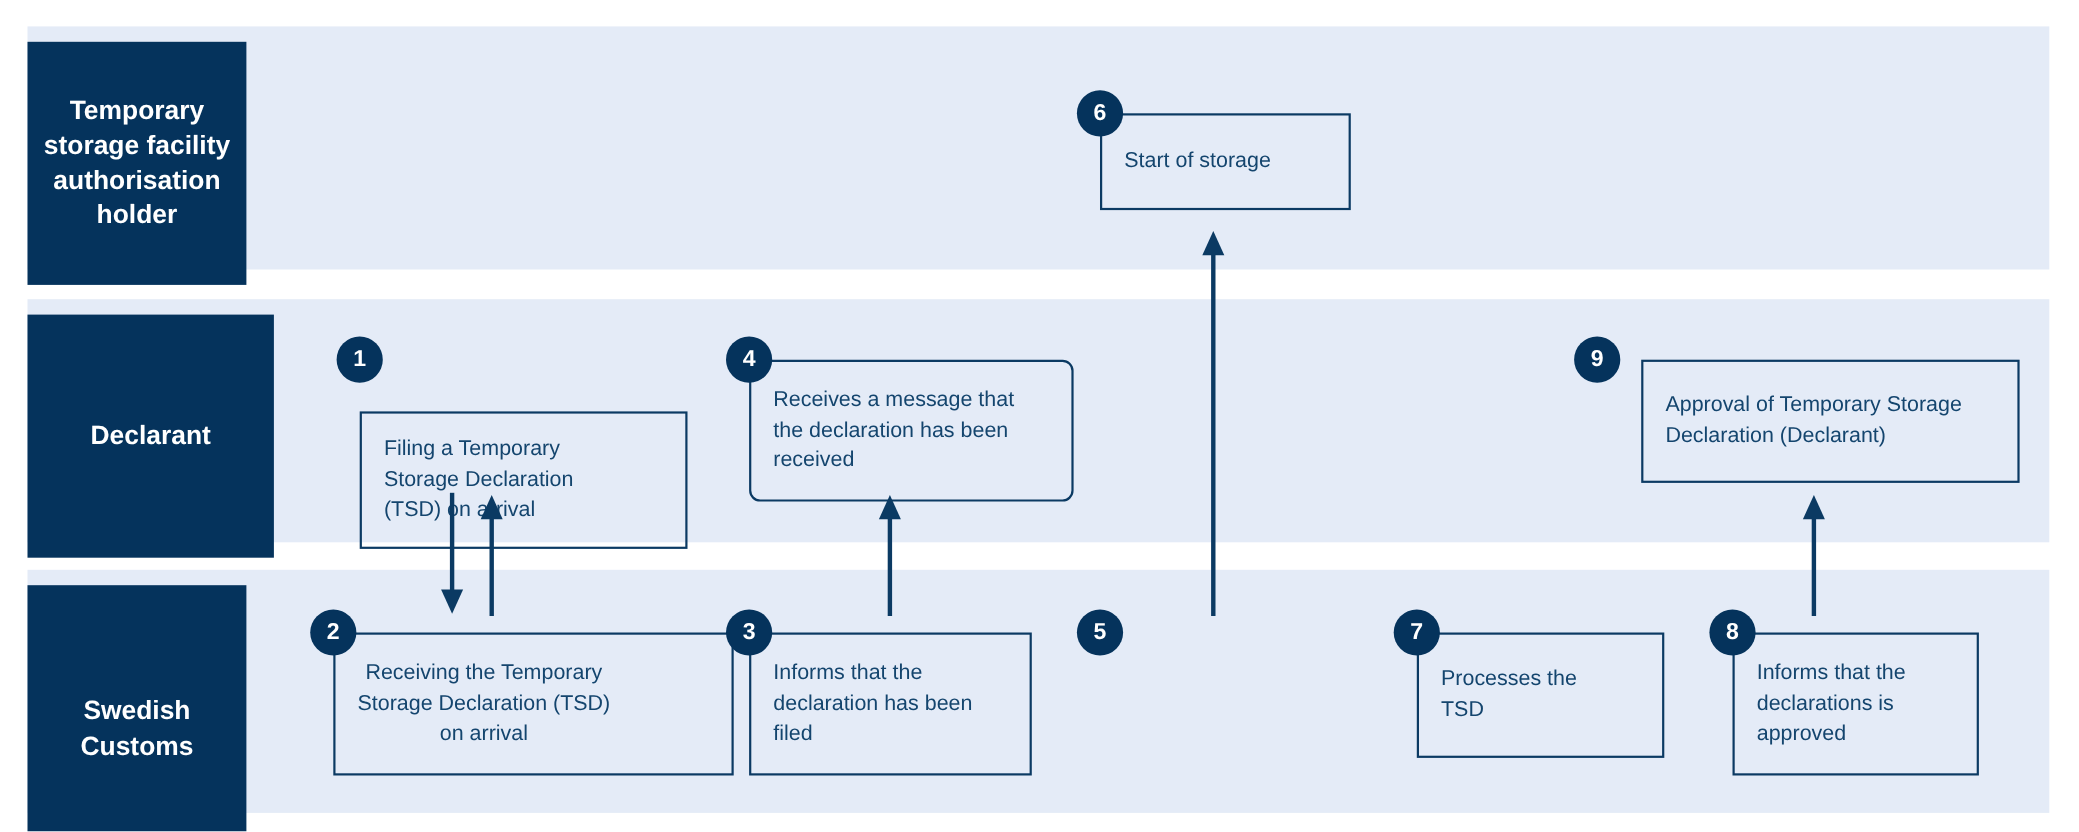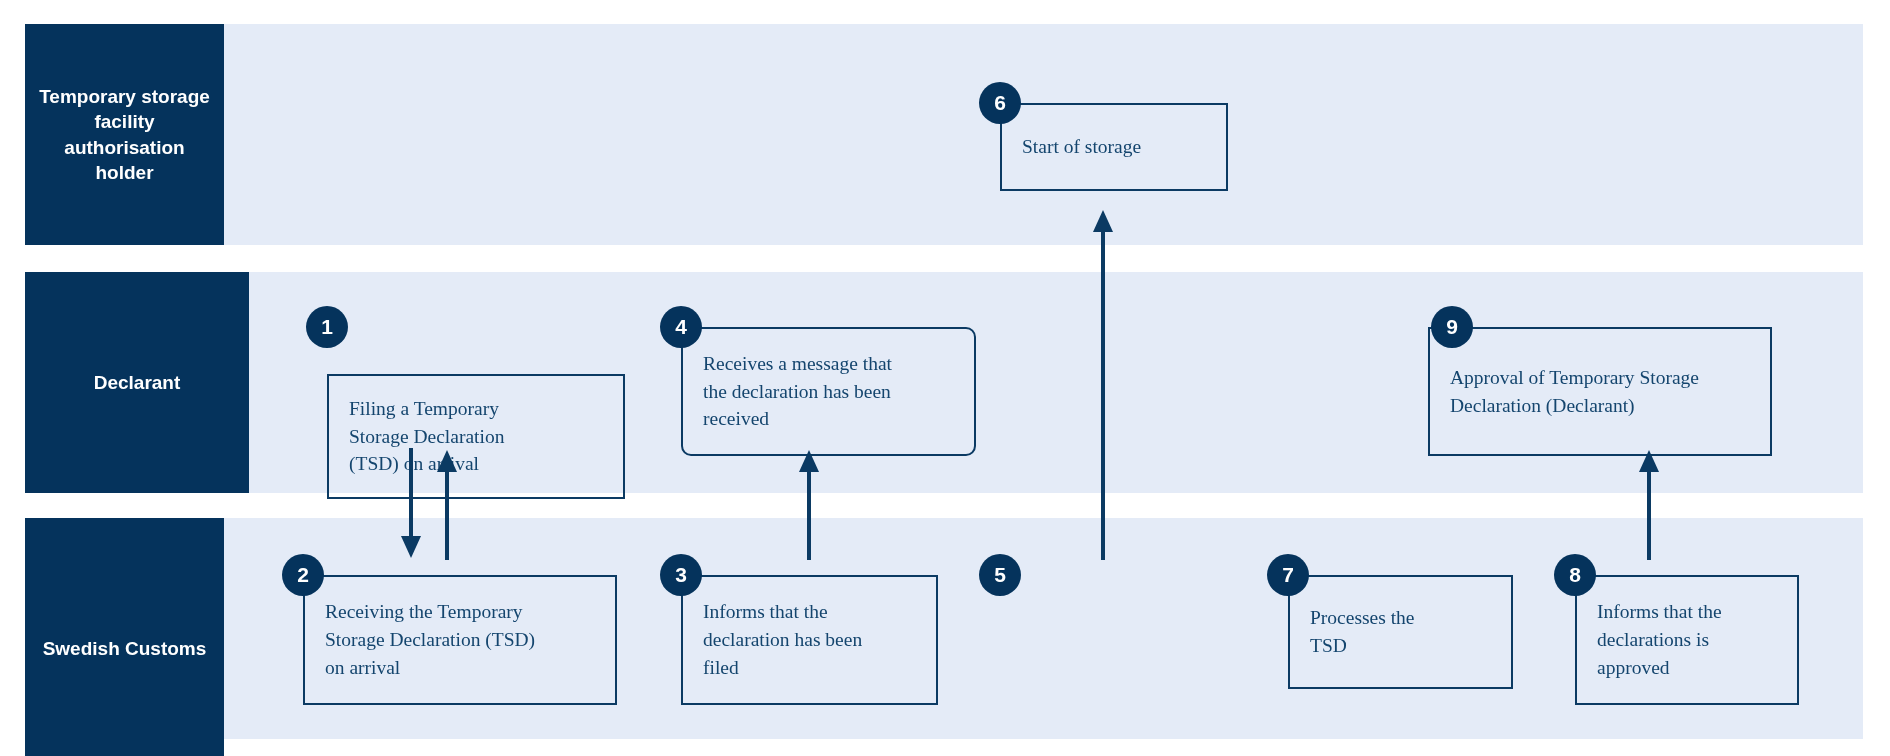--- a/index.html
+++ b/index.html
@@ -21,37 +21,37 @@
   
   .lane-band {
     position: absolute;
     background: #e4ebf7;
   }
   .lane-label {
     position: absolute;
     background: #05335c;
     color: #ffffff;
     font-weight: bold;
-    font-size: 19px;
+    font-size: 24px;
     line-height: 1.33;
     display: flex;
     align-items: center;
     justify-content: center;
     text-align: center;
     padding: 4px 10px;
+    margin-top: 14px;
   }
 
   
   .node {
     position: absolute;
     border: 2px solid #0b3a63;
     background: transparent;
     display: flex;
     align-items: center;
-    font-family: Liberation Serif, serif;
   }
   .node-text {
     color: #14456e;
     font-size: 19.5px;
     line-height: 1.42;
     padding: 0 14px 0 20px;
     white-space: pre-line;
   }
   .badge {
     position: absolute;
@@ -136,27 +136,27 @@
   </div>
   <div class="badge" style="left:306px; top:306px;">1</div>
 
   <div class="node" style="left:681px; top:327px; width:295px; height:129px;border-radius:10px;">
     <span class="node-text">Receives a message that
 the declaration has been
 received</span>
   </div>
   <div class="badge" style="left:660px; top:306px;">4</div>
 
-  <div class="node" style="left:1428px; top:327px; width:344px; height:129px;">
+  <div class="node" style="left:1492px; top:327px; width:344px; height:112px;">
     <span class="node-text">Approval of Temporary Storage
 Declaration (Declarant)</span>
   </div>
   <div class="badge" style="left:1431px; top:306px;">9</div>
 
-  <div class="node" style="left:303px; top:575px; width:314px; height:130px;">
+  <div class="node" style="left:303px; top:575px; width:364px; height:130px;text-align:center;">
     <span class="node-text">Receiving the Temporary
 Storage Declaration (TSD)
 on arrival</span>
   </div>
   <div class="badge" style="left:282px; top:554px;">2</div>
 
   <div class="node" style="left:681px; top:575px; width:257px; height:130px;">
     <span class="node-text">Informs that the
 declaration has been
 filed</span>

